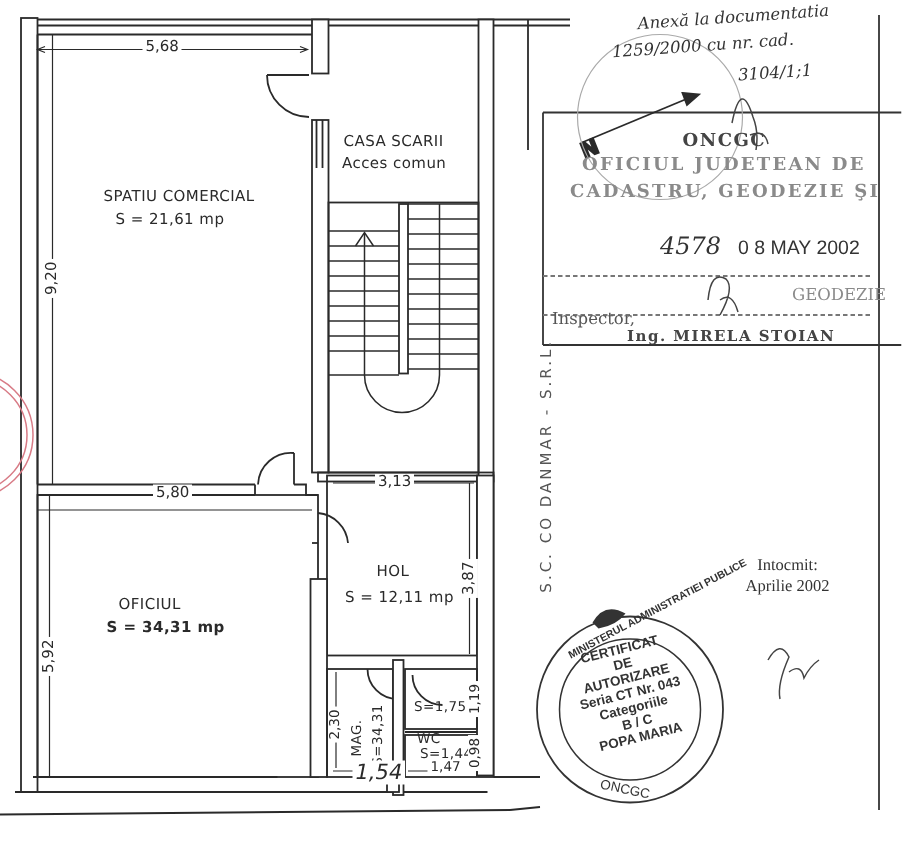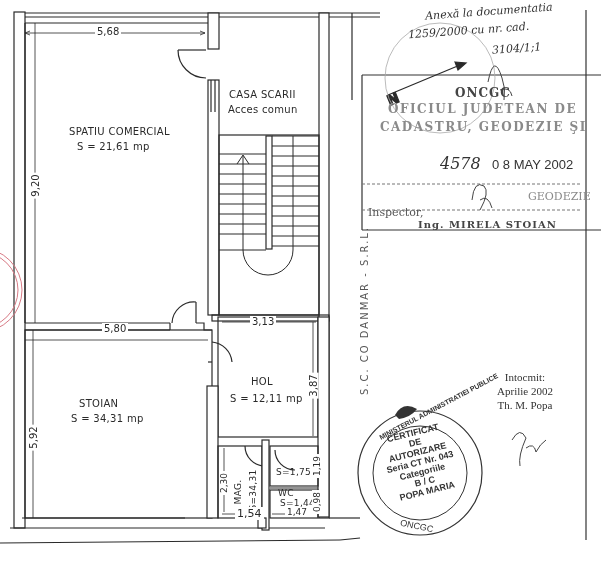--- a/index.html
+++ b/index.html
@@ -157,32 +157,32 @@
 <div class="dim" style="left:95px;top:26px;">5,68</div>
 <div class="dim vert" style="left:22px;top:180px;">9,20</div>
 <div class="lbl" style="left:69px;top:126px;">SPATIU COMERCIAL</div>
 <div class="lbl" style="left:77px;top:141px;">S = 21,61 mp</div>
 
 <div class="lbl" style="left:229px;top:89px;text-align:right;">CASA SCARII</div>
 <div class="lbl" style="left:228px;top:104px;">Acces comun</div>
 
 <div class="dim" style="left:102px;top:323px;">5,80</div>
 <div class="dim vert" style="left:20px;top:432px;">5,92</div>
-<div class="lbl" style="left:79px;top:398px;">STOIAN</div>
-<div class="lbl" style="left:71px;top:413px;">S = 34,31 mp</div>
+<div class="lbl" style="left:79px;top:398px;">OFICIUL</div>
+<div class="lbl" style="left:71px;top:413px;font-weight:bold;">S = 34,31 mp</div>
 
 <div class="dim" style="left:250px;top:316px;text-align:right;">3,13</div>
 <div class="dim vert" style="left:300px;top:380px;">3,87</div>
 <div class="lbl" style="left:251px;top:376px;text-align:right;">HOL</div>
 <div class="lbl" style="left:230px;top:393px;">S = 12,11 mp</div>
 
 <div class="lbl vert" style="left:226px;top:487px;font-size:9px;">MAG.</div>
 <div class="lbl vert" style="left:232px;top:485px;font-size:9px;">S=34,31</div>
 <div class="dim vert" style="left:212px;top:478px;font-size:9px;">2,30</div>
-<div class="dim" style="left:235px;top:507px;font-size:11px;">1,54</div>
+<div class="dim" style="left:235px;top:507px;font-size:14px;font-style:italic;">1,54</div>
 
 <div class="lbl" style="left:276px;top:467px;font-size:9px;">S=1,75</div>
 <div class="dim vert" style="left:305px;top:461px;font-size:9px;">1,19</div>
 
 <div class="lbl" style="left:278px;top:488px;font-size:9px;">WC</div>
 <div class="lbl" style="left:280px;top:498px;font-size:9px;">S=1,44</div>
 <div class="dim" style="left:285px;top:507px;font-size:9px;">1,47</div>
 <div class="dim vert" style="left:305px;top:497px;font-size:9px;">0,98</div>
 
 <div class="lbl vert" style="left:280px;top:305px;letter-spacing:2px;color:#555;">S.C. CO DANMAR - S.R.L.</div>
@@ -196,21 +196,20 @@
 <div class="stampbox" style="left:380px;top:120px;font-size:12px;font-weight:bold;letter-spacing:1.5px;">CADASTRU, GEODEZIE ŞI</div>
 <div class="hand" style="left:440px;top:154px;font-size:16px;color:#333;">4578</div>
 <div class="stampbox" style="left:492px;top:157px;font-size:13px;font-weight:normal;color:#333;font-family:'Liberation Sans',sans-serif;">0 8 MAY 2002</div>
 <div class="stampbox" style="left:528px;top:190px;font-size:11px;">GEODEZIE</div>
 <div class="stampbox" style="left:368px;top:206px;font-size:11px;color:#555;">Inspector,</div>
 <div class="stampbox" style="left:418px;top:219px;font-size:10px;font-weight:bold;color:#444;letter-spacing:1px;">Ing. MIRELA STOIAN</div>
 
 <div class="serif" style="left:475px;top:370px;width:100px;">
   <div>Intocmit:</div>
   <div>Aprilie 2002</div>
-  <div>Th. M. Popa</div>
 </div>
 
 <div class="serif" style="left:375px;top:427px;width:90px;font-family:'Liberation Sans',sans-serif;font-size:9px;line-height:10px;font-weight:bold;transform:rotate(-14deg);">
   <div>CERTIFICAT</div>
   <div>DE</div>
   <div>AUTORIZARE</div>
   <div>Seria CT Nr. 043</div>
   <div>Categoriile</div>
   <div>B / C</div>
   <div>POPA MARIA</div>

